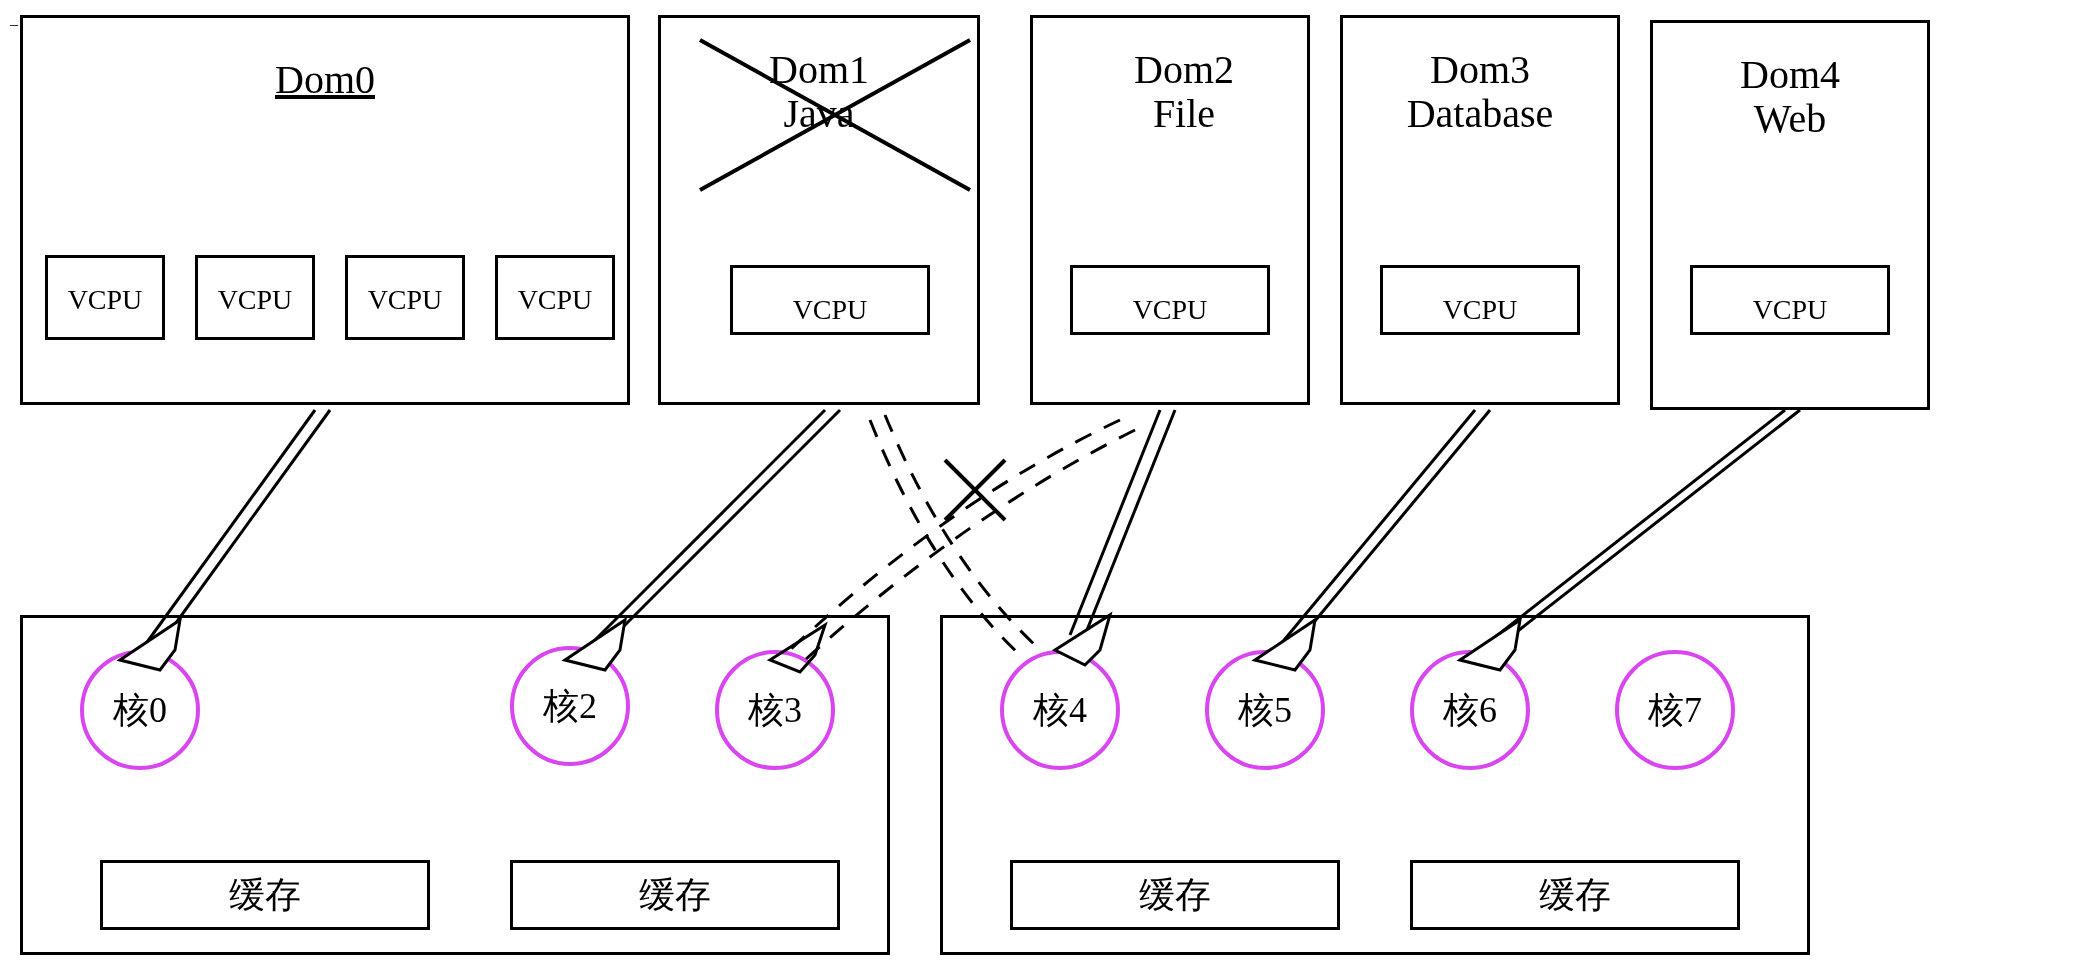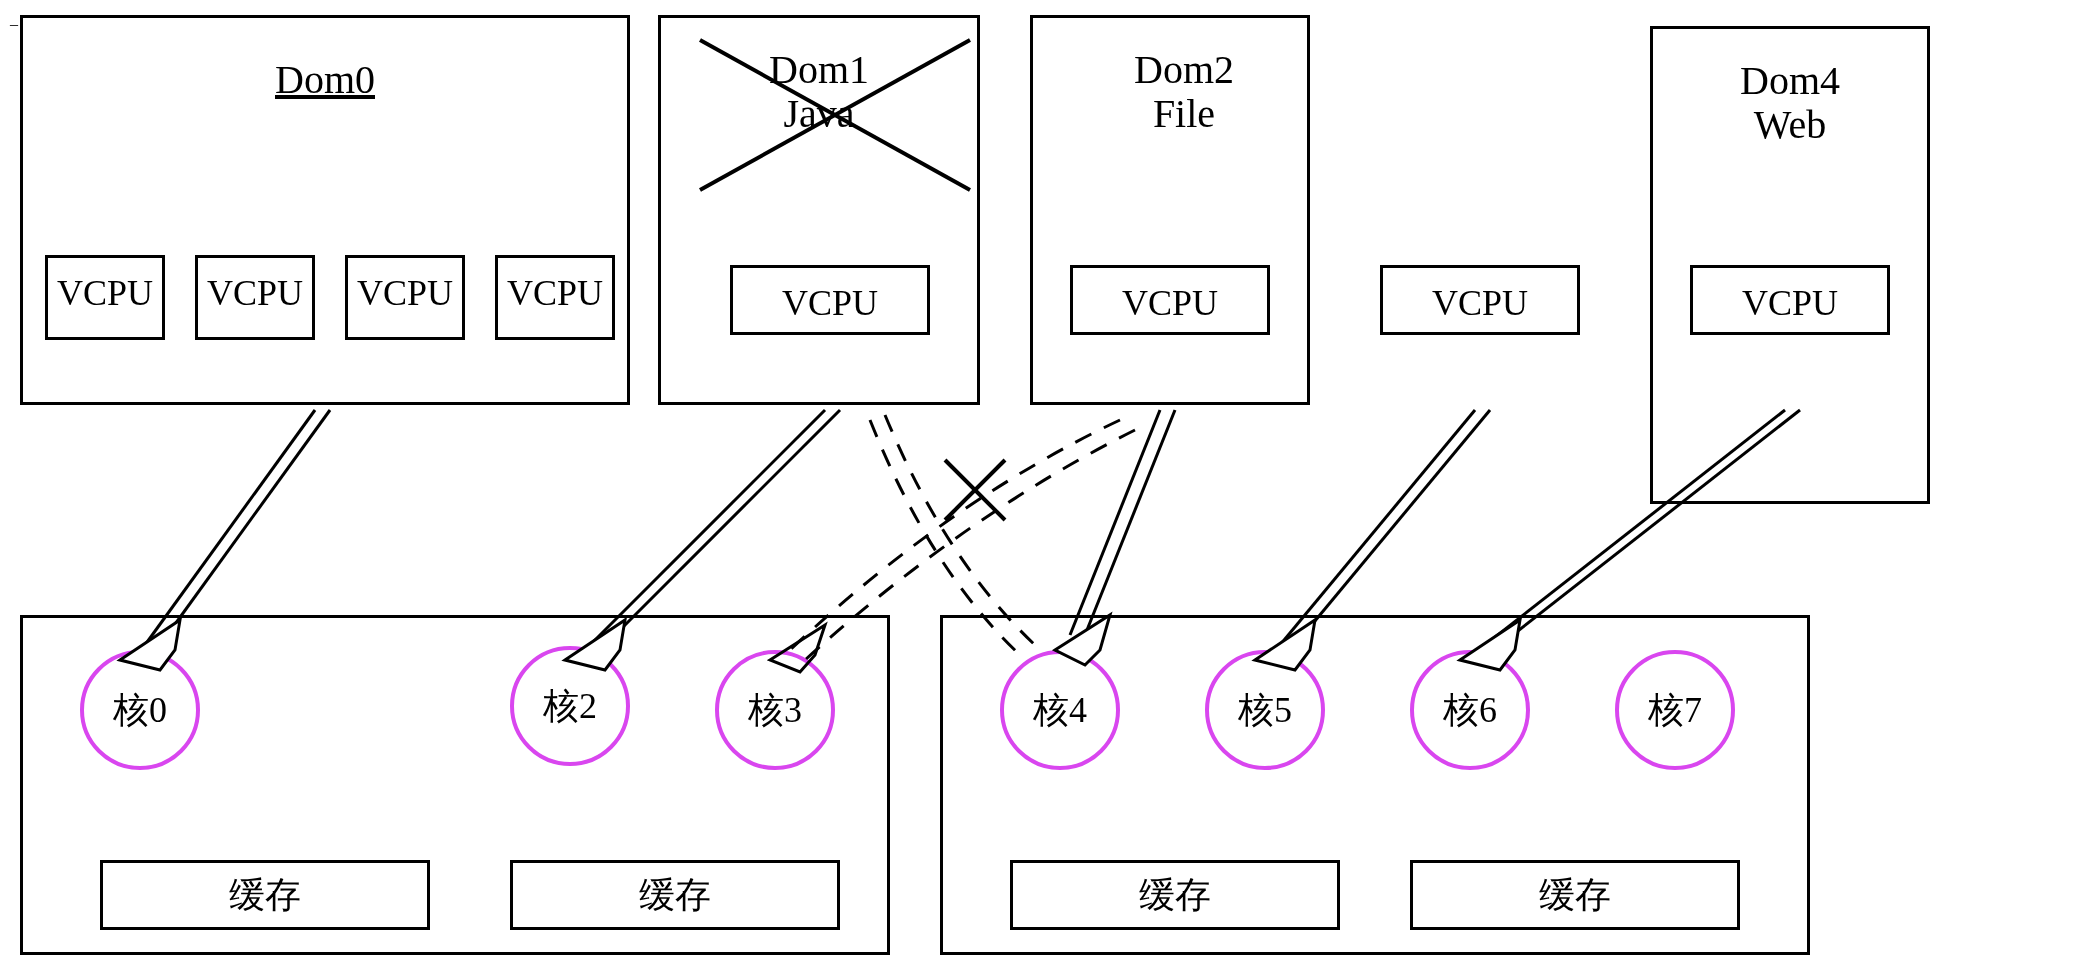--- a/index.html
+++ b/index.html
@@ -26,22 +26,22 @@
   }
   .domain-subtitle {
     text-align: center;
     font-size: 40px;
     line-height: 1.1;
   }
   .vcpu {
     position: absolute;
     border: 3px solid #000;
     text-align: center;
-    font-size: 36px;
-    padding-top: 14px;
+    font-size: 28px;
+    padding-top: 26px;
   }
   .core {
     position: absolute;
     border: 4px solid #d946ef;
     border-radius: 50%;
     width: 120px;
     height: 120px;
     display: flex;
     align-items: center;
     justify-content: center;
@@ -83,24 +83,28 @@
   <div class="vcpu" style="left:720px; top:255px; width:200px; height:70px;">VCPU</div>
 
   
   <div class="box" style="left:1020px; top:5px; width:280px; height:390px;padding-left:28px;">
     <div class="domain-title" style="margin-top:30px;">Dom2</div>
     <div class="domain-subtitle">File</div>
   </div>
   <div class="vcpu" style="left:1060px; top:255px; width:200px; height:70px;">VCPU</div>
 
   
+  <div class="box" style="left:1330px; top:5px; width:280px; height:390px;">
+    <div class="domain-title" style="margin-top:30px;">Dom3</div>
+    <div class="domain-subtitle">Database</div>
+  </div>
   <div class="vcpu" style="left:1370px; top:255px; width:200px; height:70px;">VCPU</div>
 
   _
-  <div class="box" style="left:1640px; top:16px; width:280px; height:478px;">
+  <div class="box" style="left:1640px; top:10px; width:280px; height:390px;">
     <div class="domain-title" style="margin-top:30px;">Dom4</div>
     <div class="domain-subtitle">Web</div>
   </div>
   <div class="vcpu" style="left:1680px; top:255px; width:200px; height:70px;">VCPU</div>
 
   
   <div class="box" style="left:10px; top:605px; width:870px; height:340px;"></div>
   <div class="core" style="left:70px; top:640px;">核0</div>
   <div class="core" style="left:500px; top:636px;">核2</div>
   <div class="core" style="left:705px; top:640px;">核3</div>

